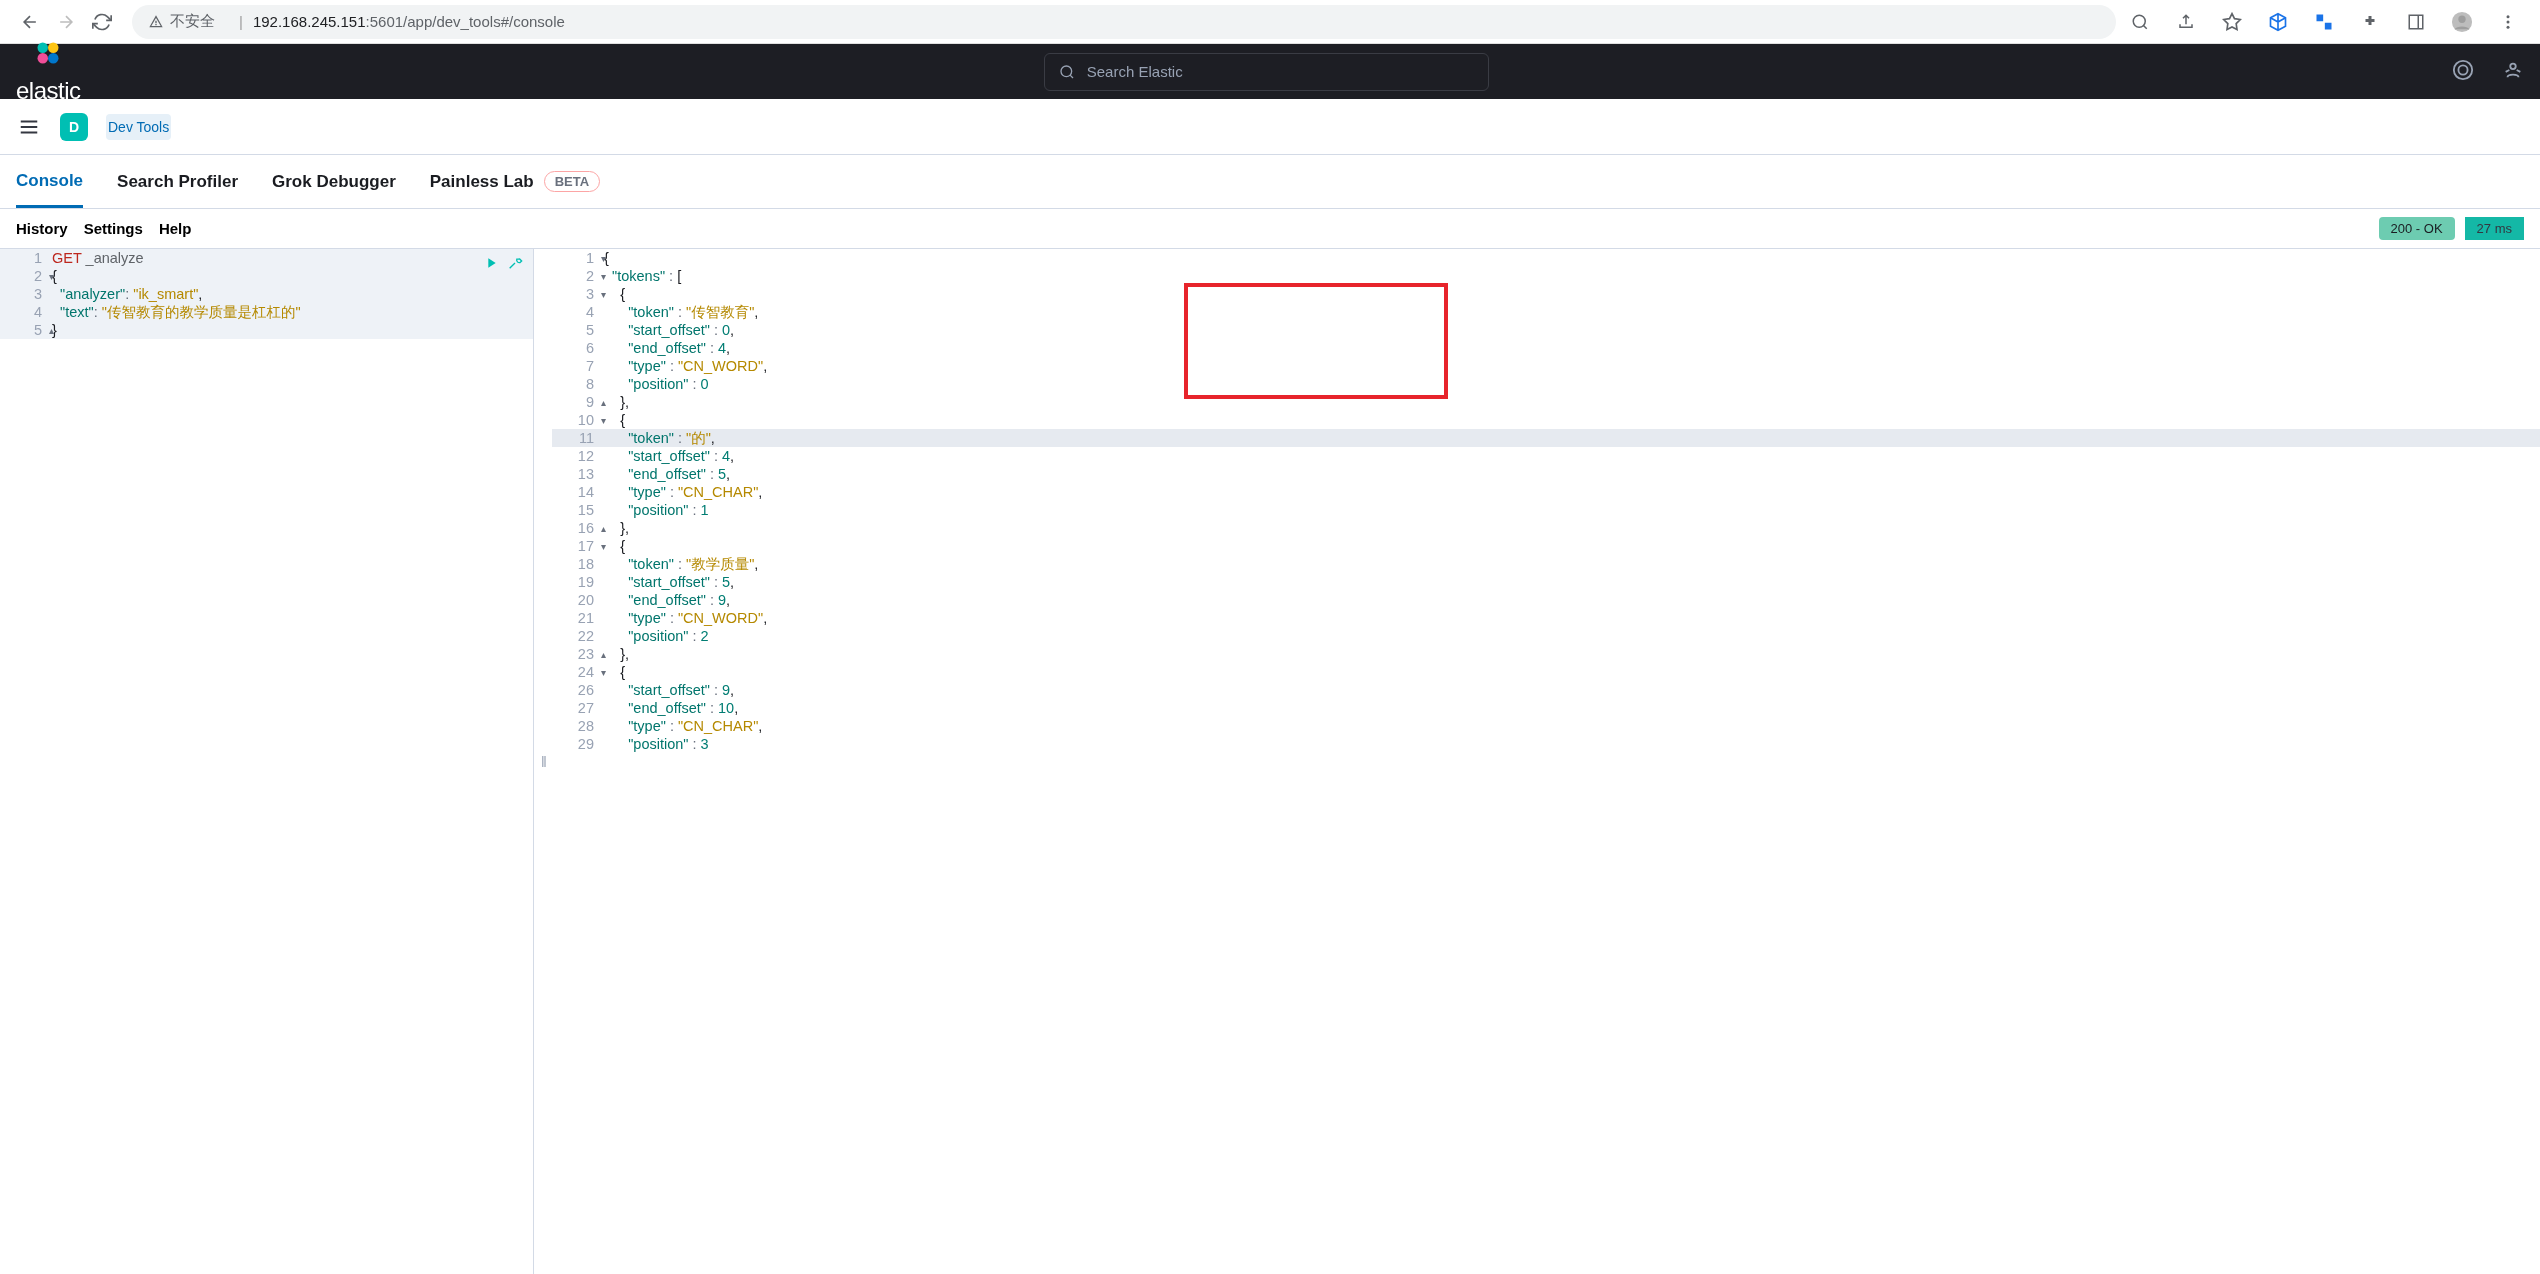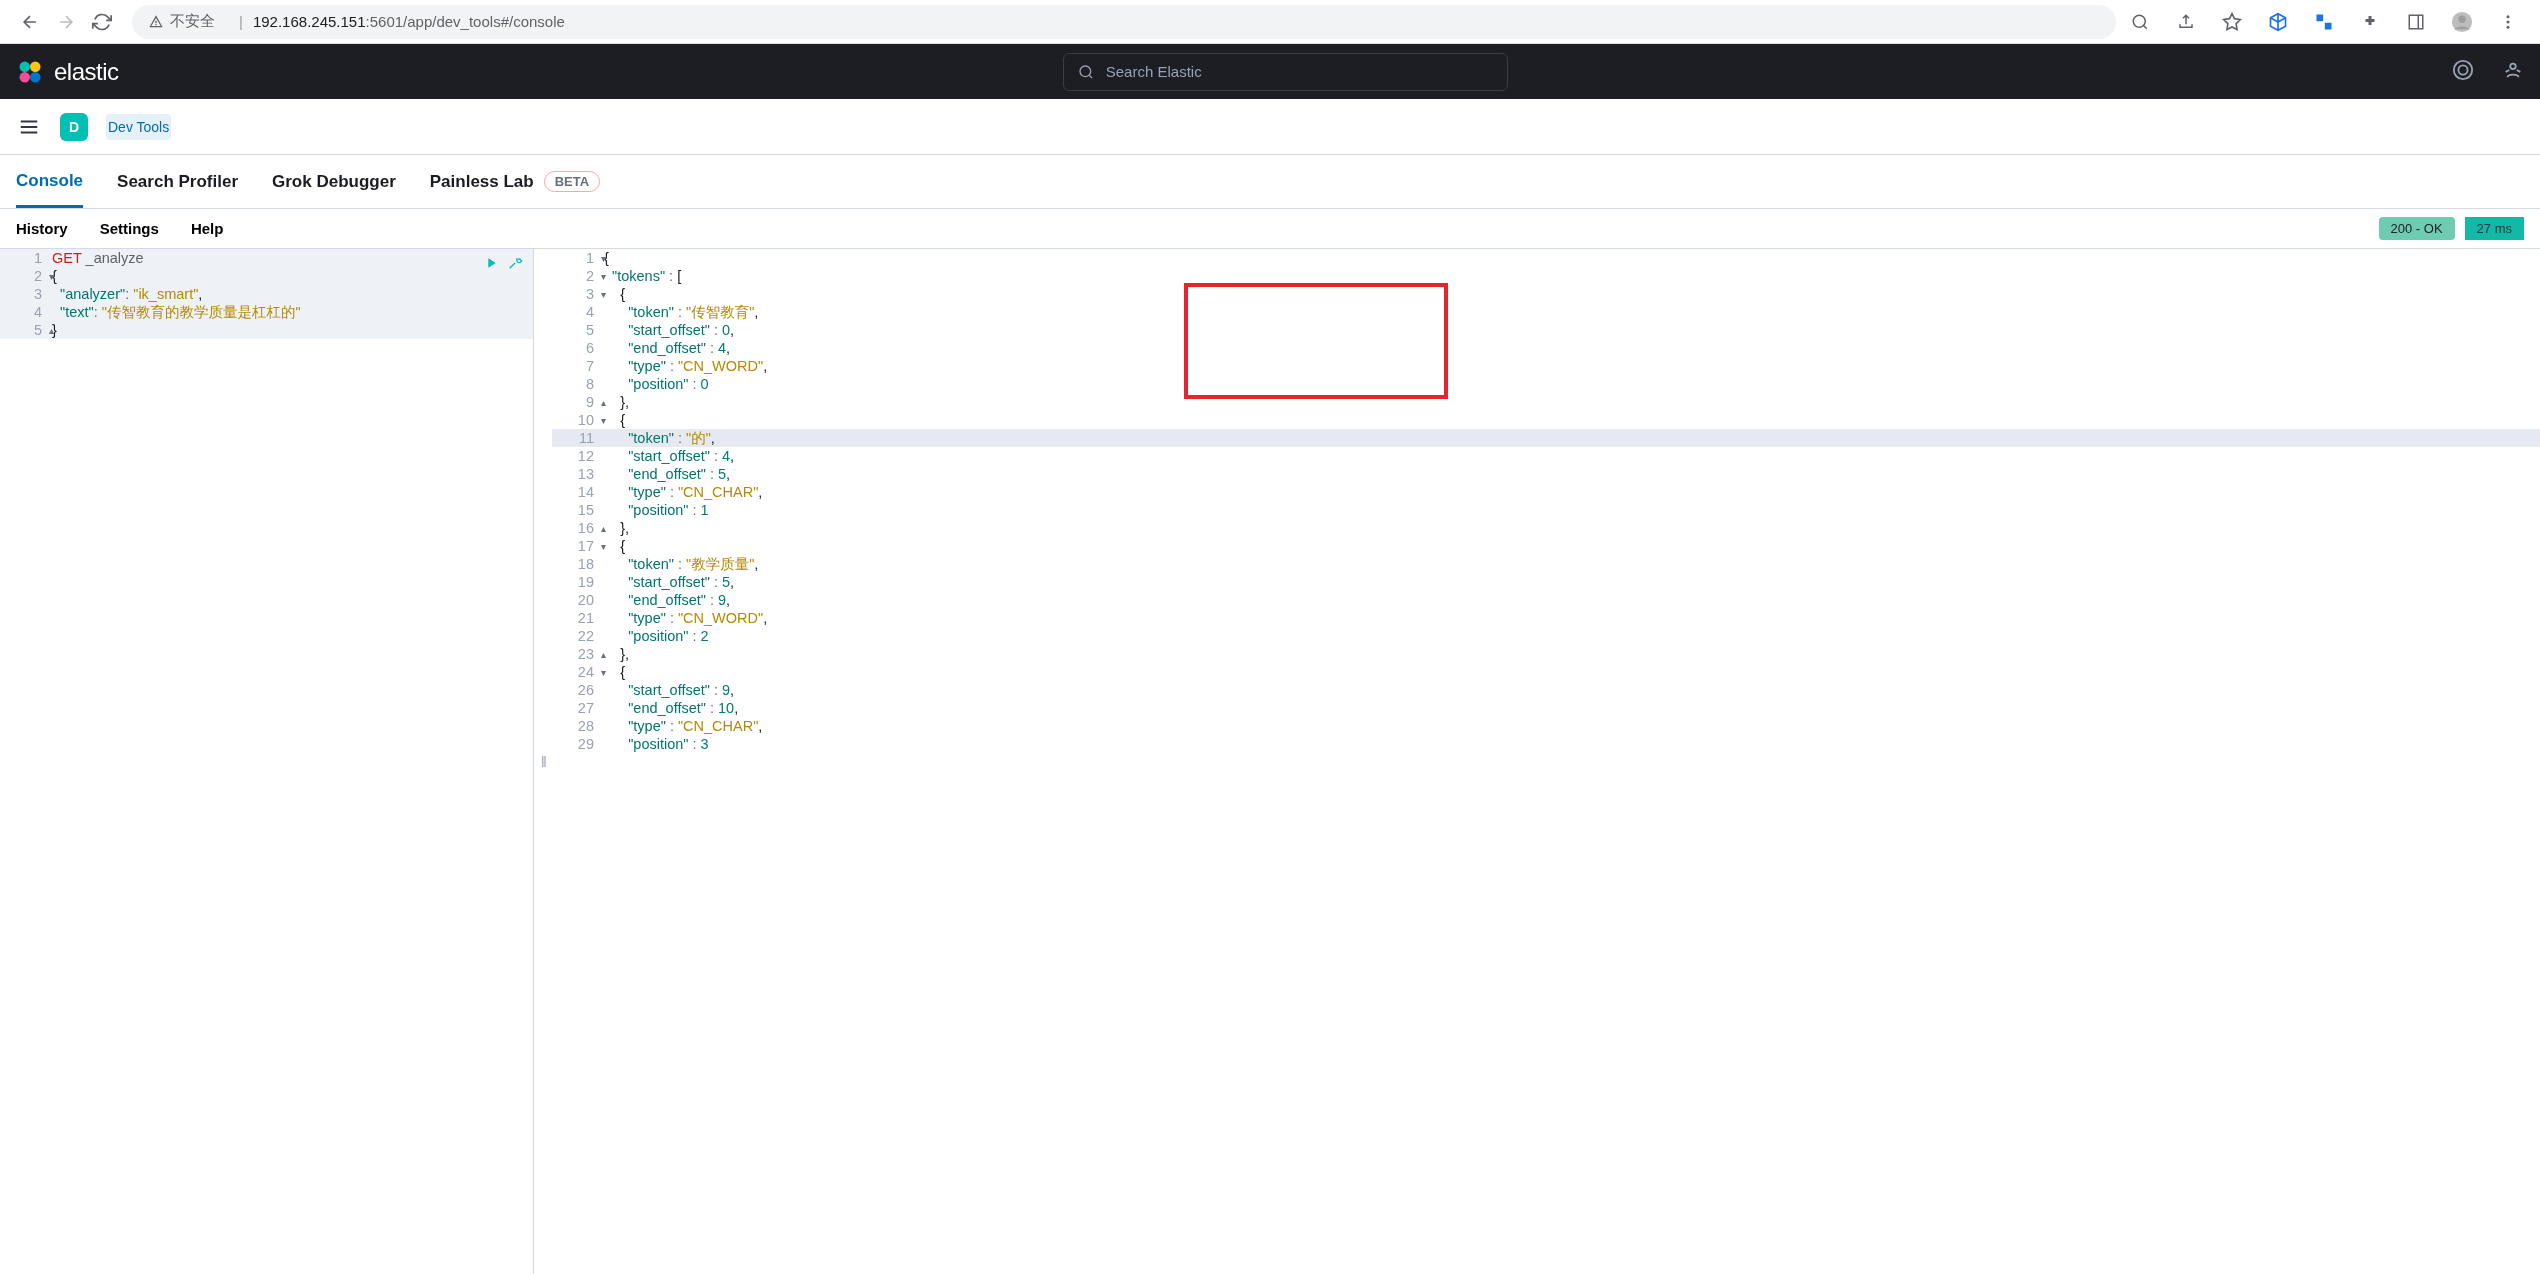--- a/index.html
+++ b/index.html
@@ -71,20 +71,21 @@
       background: #1d1e24;
       display: flex;
       align-items: center;
       padding: 0 16px;
       justify-content: space-between;
     }
     .elastic-logo {
       display: flex;
       align-items: center;
       gap: 10px;
+      flex-direction: column;
     }
     .elastic-logo-text { color: #fff; font-size: 24px; font-weight: 500; letter-spacing: -0.5px; }
     .search-elastic {
       width: 445px;
       height: 38px;
       border: 1px solid #3a3c44;
       border-radius: 6px;
       display: flex;
       align-items: center;
       padding: 0 14px;
@@ -169,21 +170,21 @@
     }
     
     .toolbar-row {
       height: 40px;
       display: flex;
       align-items: center;
       justify-content: space-between;
       padding: 0 16px;
       border-bottom: 1px solid #d3dae6;
     }
-    .toolbar-left { display: flex; gap: 32px; }
+    .toolbar-left { display: flex; gap: 16px; }
     .toolbar-left > * { font-size: 15px; font-weight: 600; cursor: pointer; }
     .toolbar-right { display: flex; gap: 10px; }
     .status-badge {
       background: #6dccb1;
       color: #1a1c21;
       padding: 4px 12px;
       border-radius: 4px;
       font-size: 13px;
       font-weight: 500;
     }

